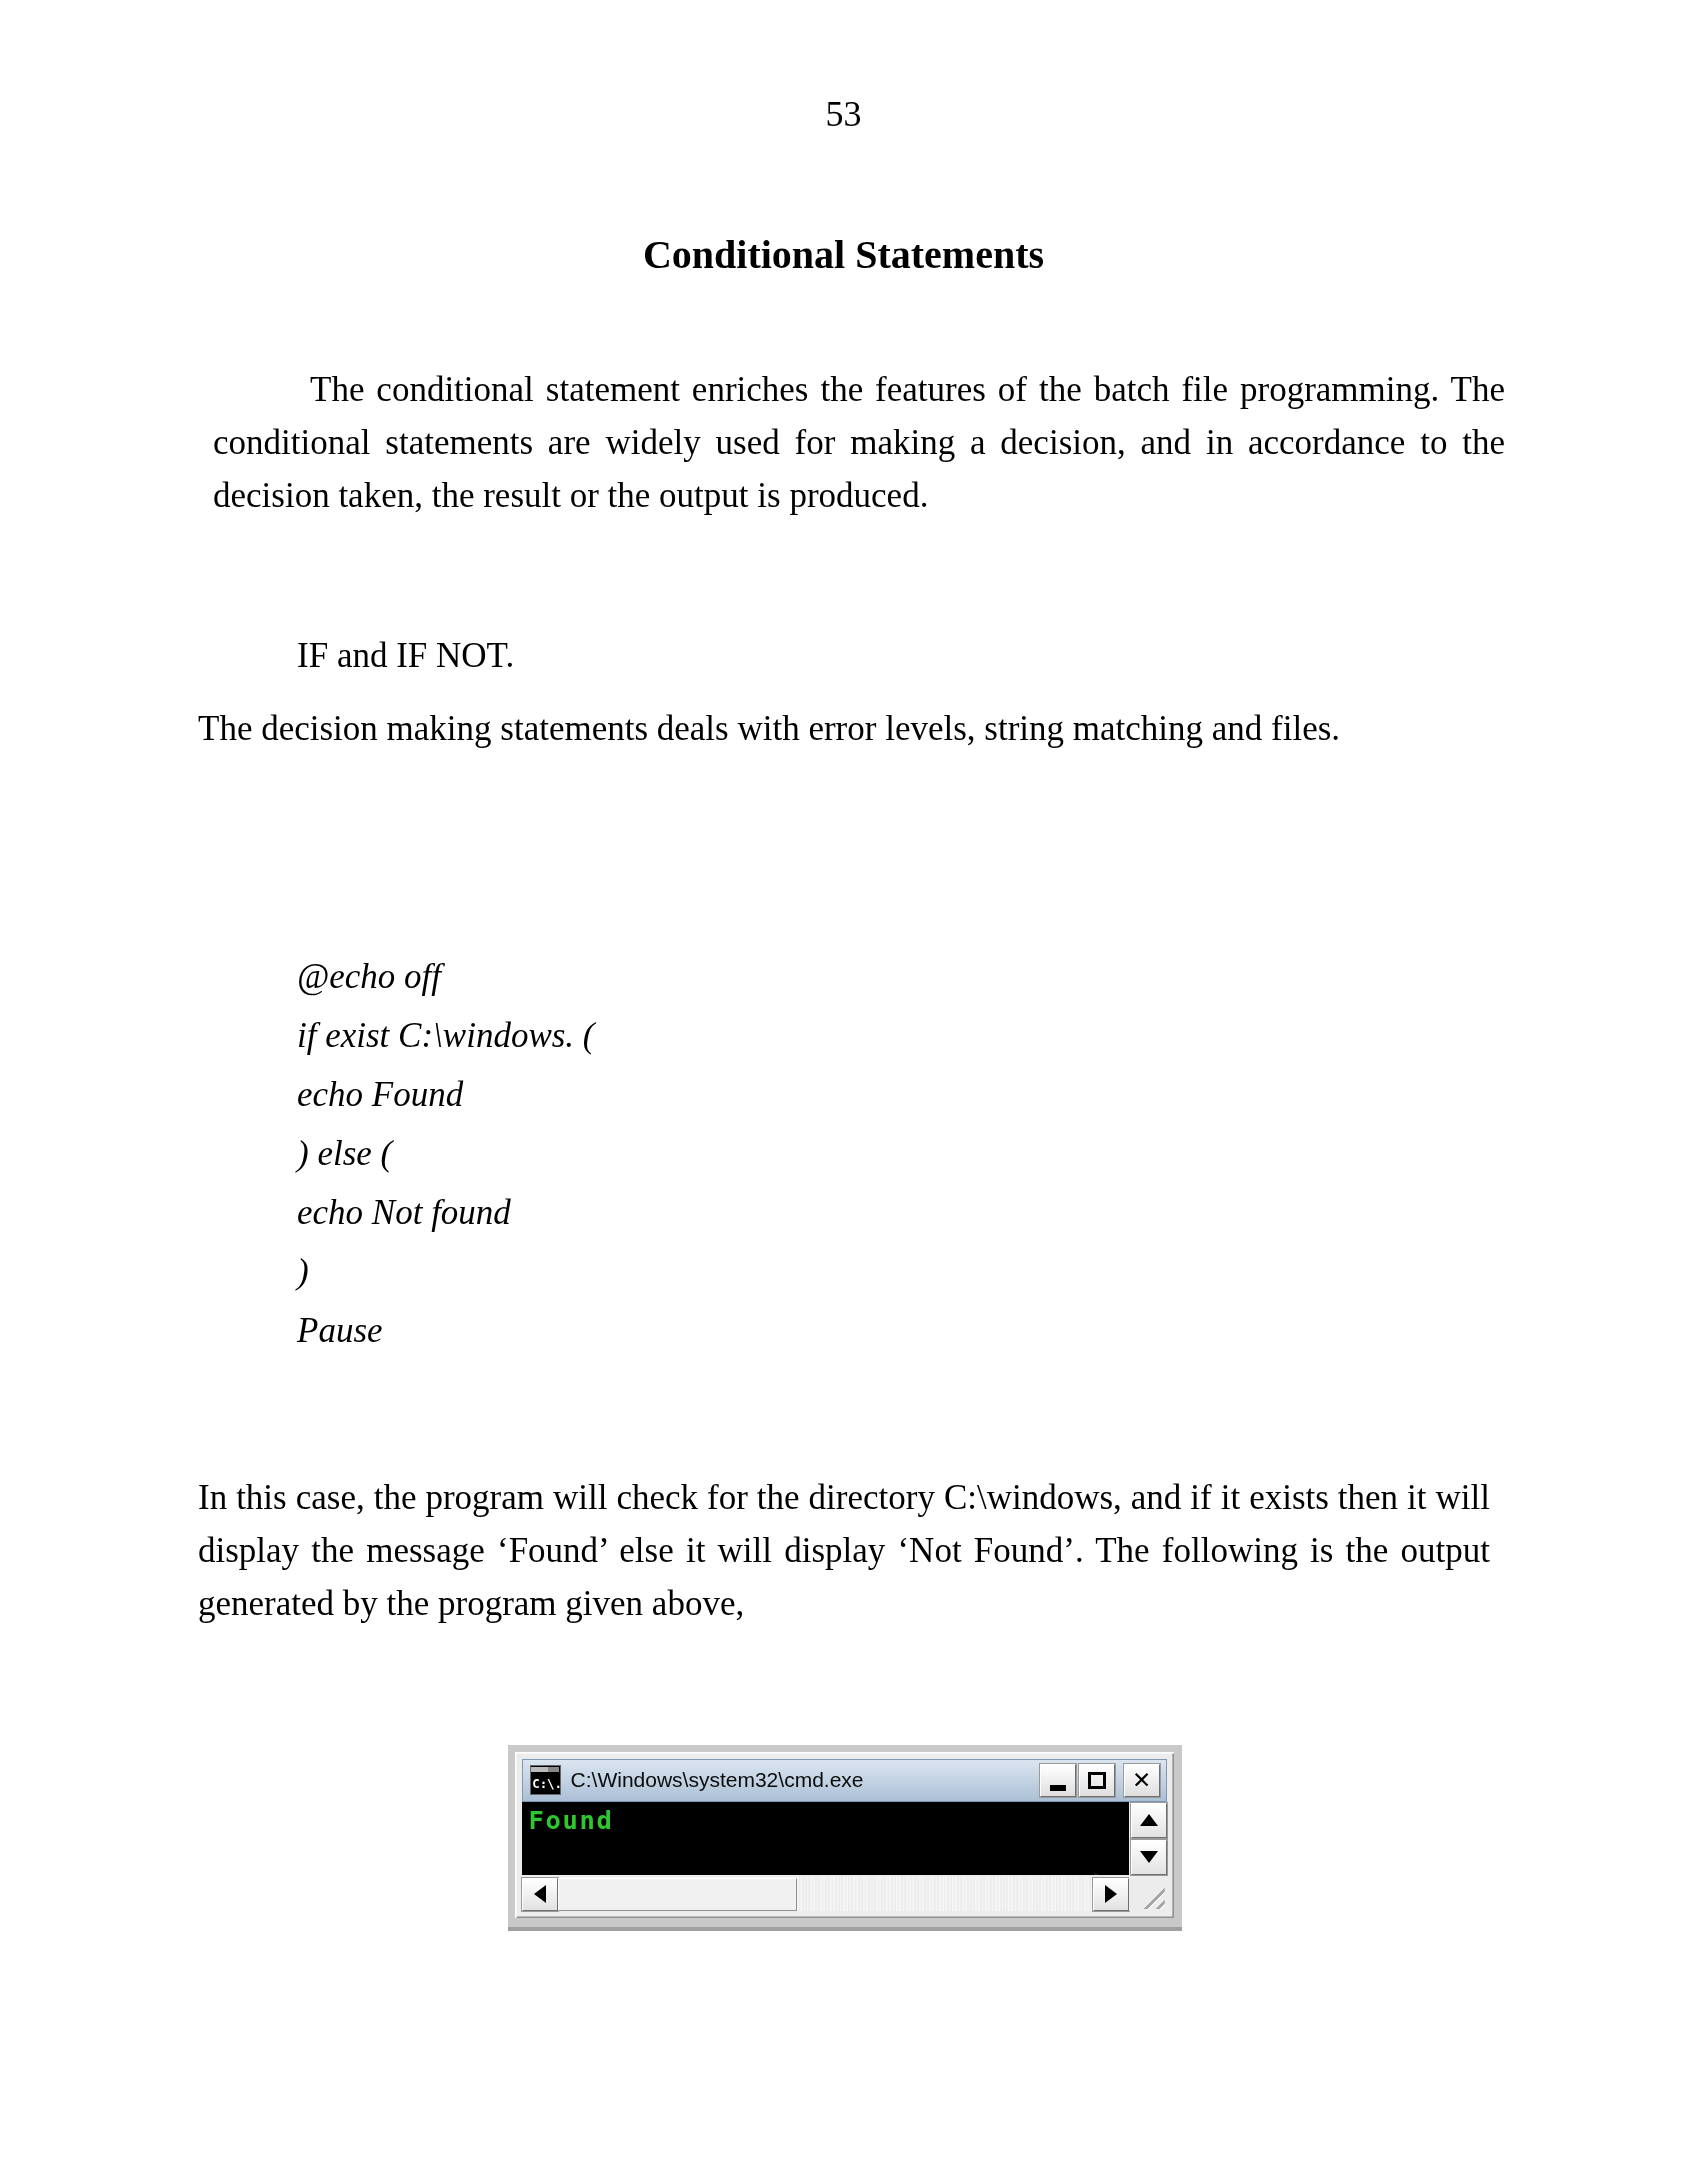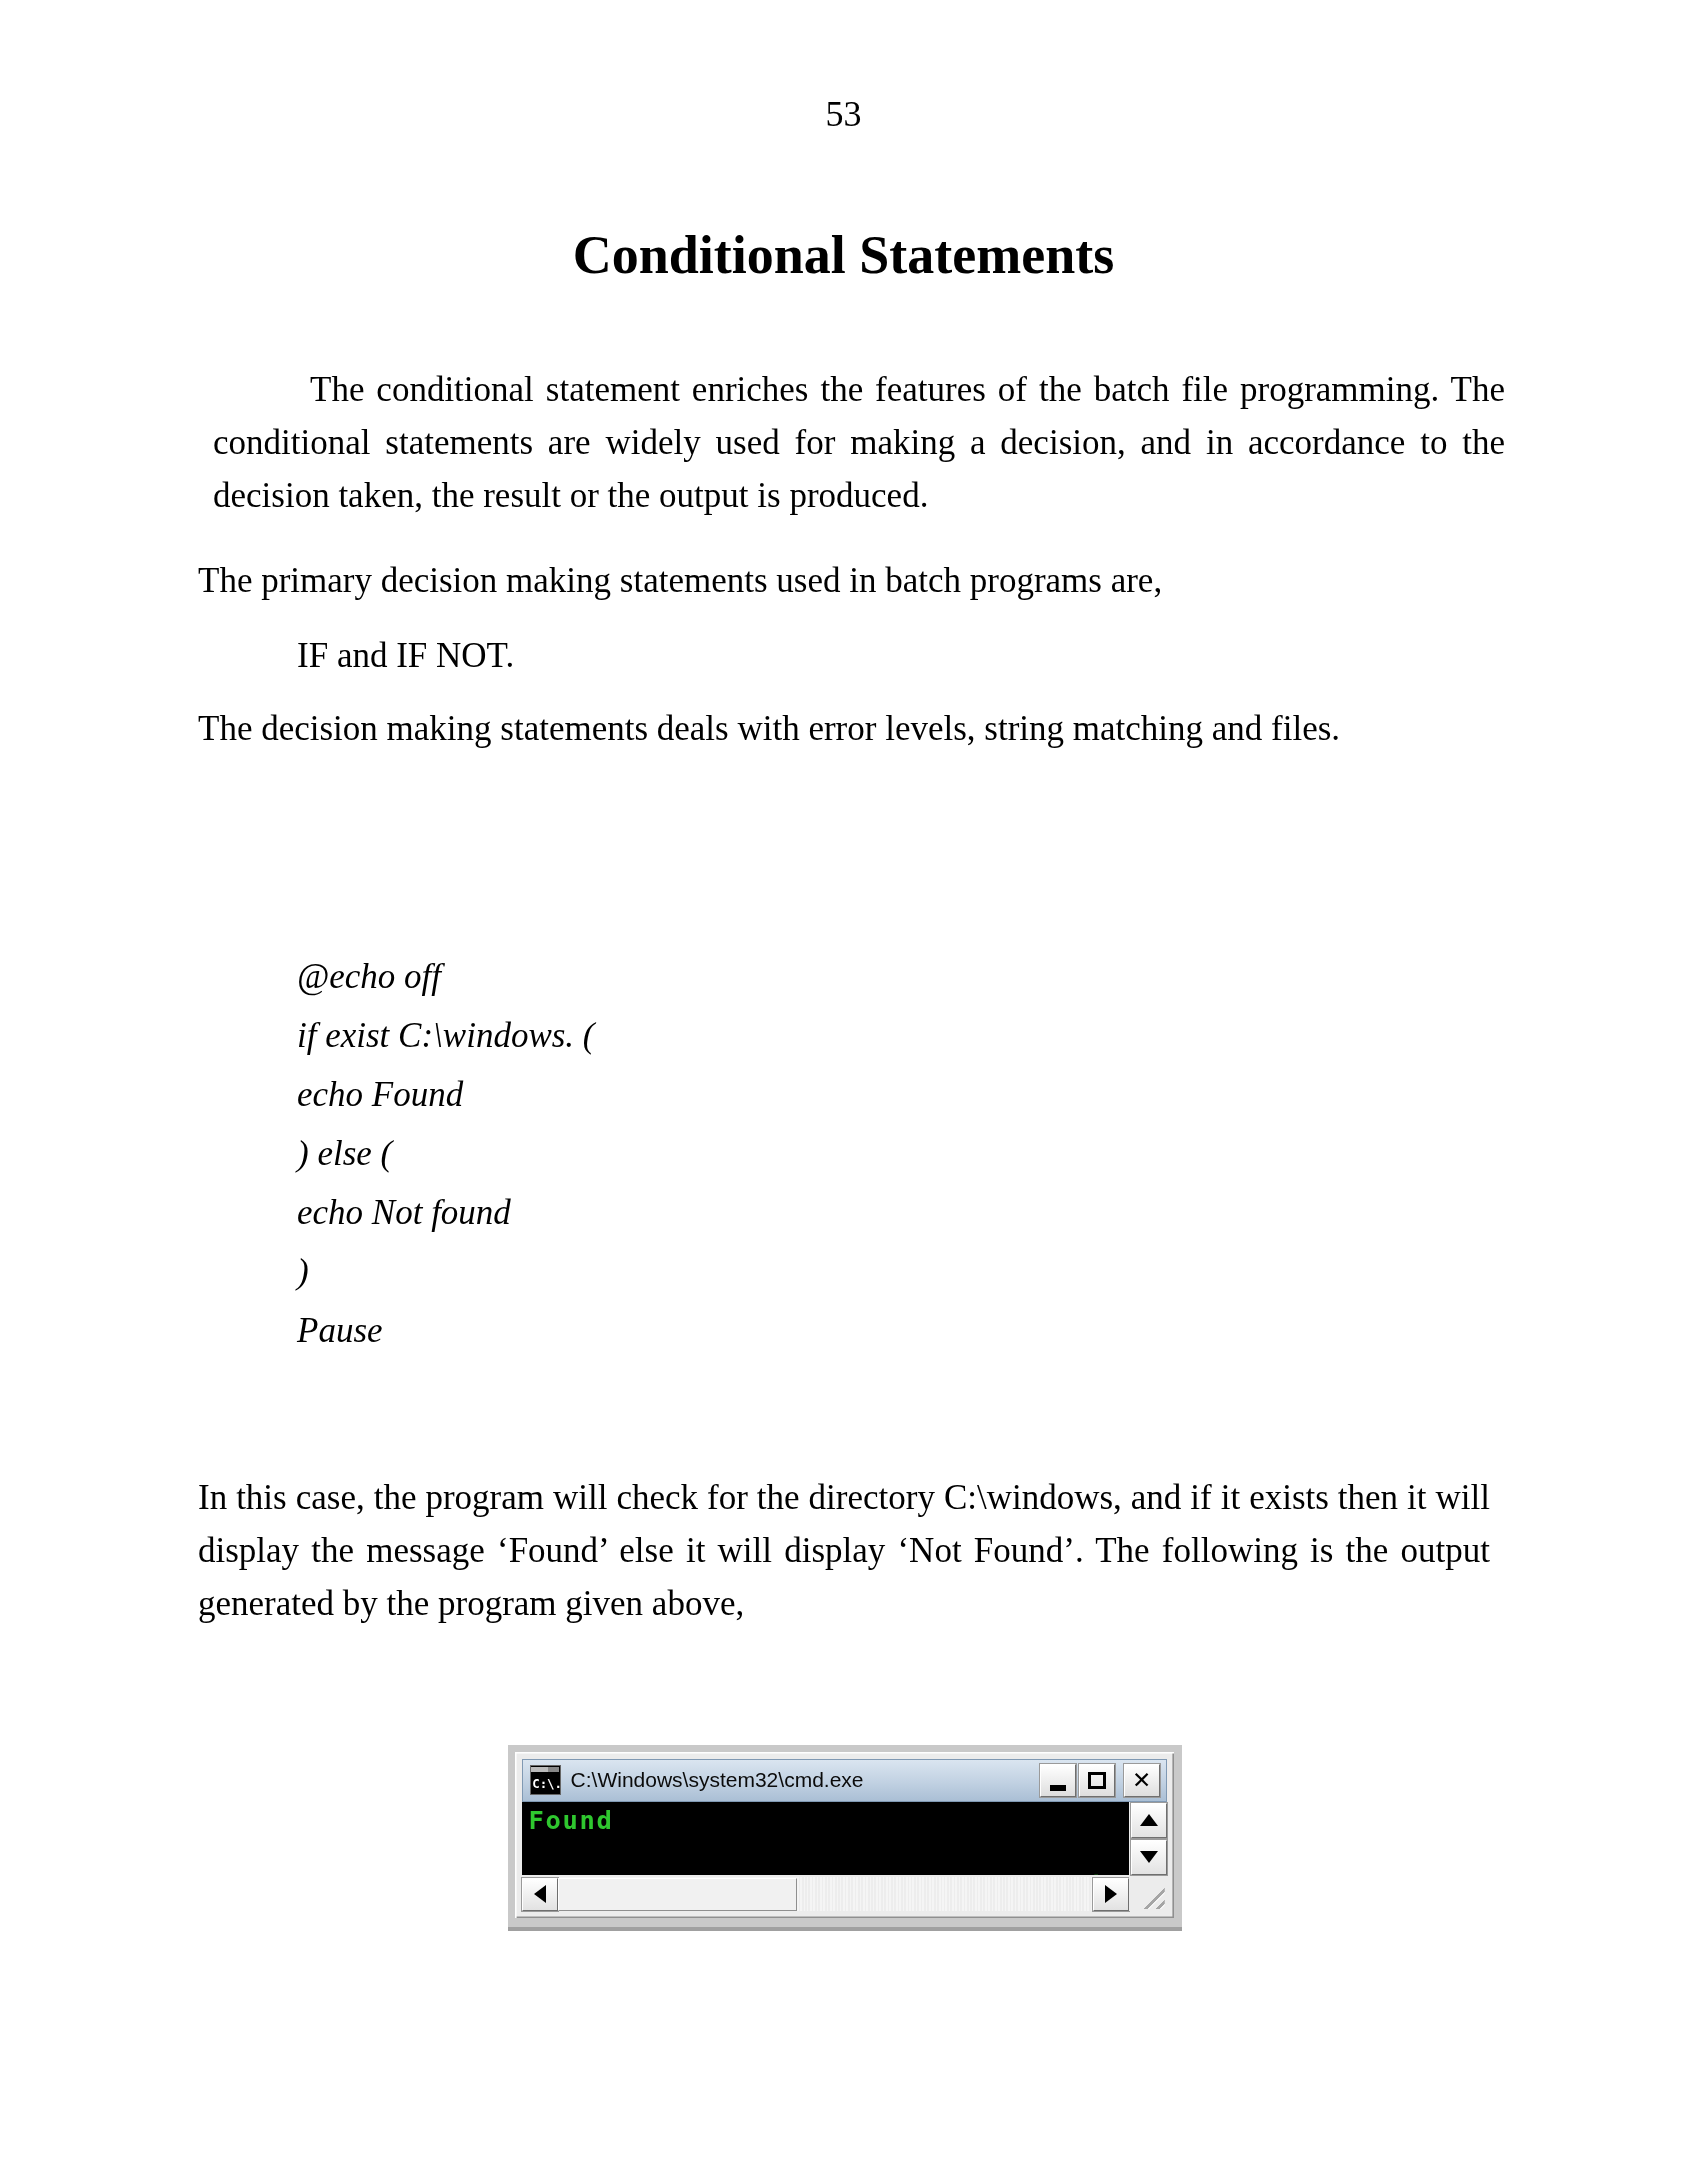--- a/index.html
+++ b/index.html
@@ -12,21 +12,21 @@
     color:#000;
     overflow:hidden;
   }
   .abs { position:absolute; }
   .pageno {
     top:96px; left:0; width:100%;
     text-align:center; font-size:36px; line-height:36px;
   }
   .doc-title {
     top:232px; left:0; width:100%;
-    text-align:center; font-size:54px; font-weight:bold; line-height:46px;
+    text-align:center; font-size:40px; font-weight:bold; line-height:46px;
   }
   .body-block {
     left:198px; width:1292px;
     font-size:35px; line-height:53px;
   }
   .just { text-align:justify; }
   .ind-first { text-indent:97px;margin-left:15px; }
   .ind-left { padding-left:99px; }
   .it { }
   .code-block div { font-style:italic; line-height:59px; }
@@ -139,21 +139,20 @@
 <body>
 
 <div class="page">
 
   <div class="abs pageno">53</div>
 
   <div class="abs doc-title">Conditional Statements</div>
 
   <div class="abs body-block just ind-first" style="top:363px;">The conditional statement enriches the features of the batch file programming. The conditional statements are widely used for making a decision, and in accordance to the decision taken, the result or the output is produced.</div>
 
-  <div class="abs body-block" style="top:554px;">The primary decision making statements used in batch programs are,</div>
 
   <div class="abs body-block ind-left" style="top:629px;">
     <span class="it">IF</span><span> and </span><span class="it">IF NOT</span><span>.</span>
   </div>
 
   <div class="abs body-block" style="top:702px;">The decision making statements deals with error levels, string matching and files.</div>
 
 
   <div class="abs body-block just" style="top:1471px;">
     <span>In this case, the program will check for the directory </span><span class="it">C:\windows</span><span>, and if it exists then it will display the message ‘</span><span class="it">Found</span><span>’ else it will display ‘</span><span class="it">Not Found</span><span>’. The following is the output generated by the program given above,</span>

